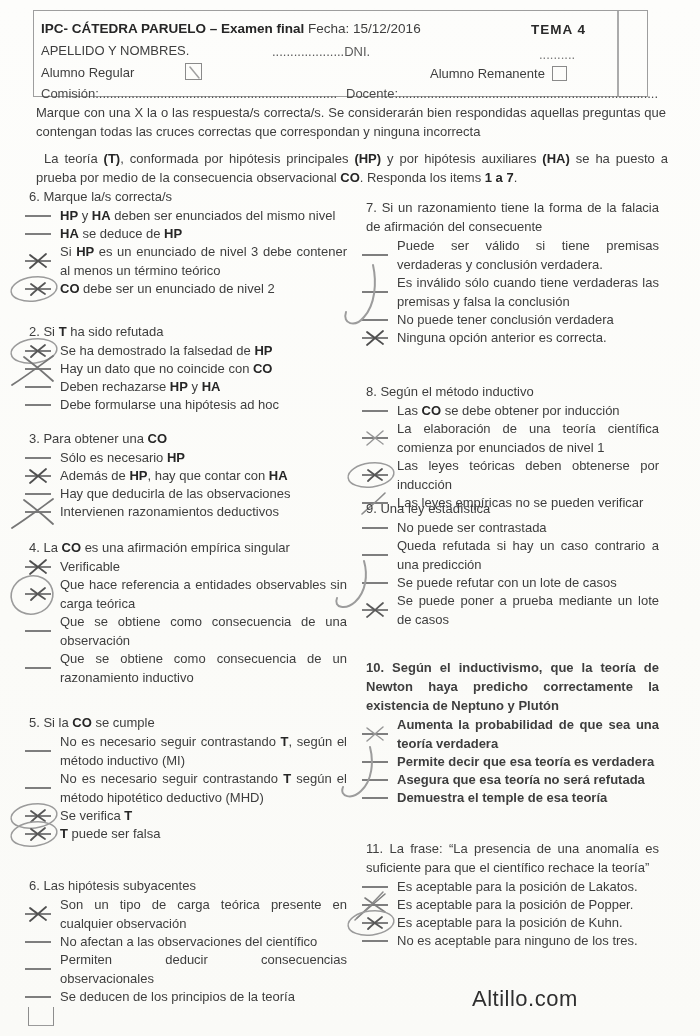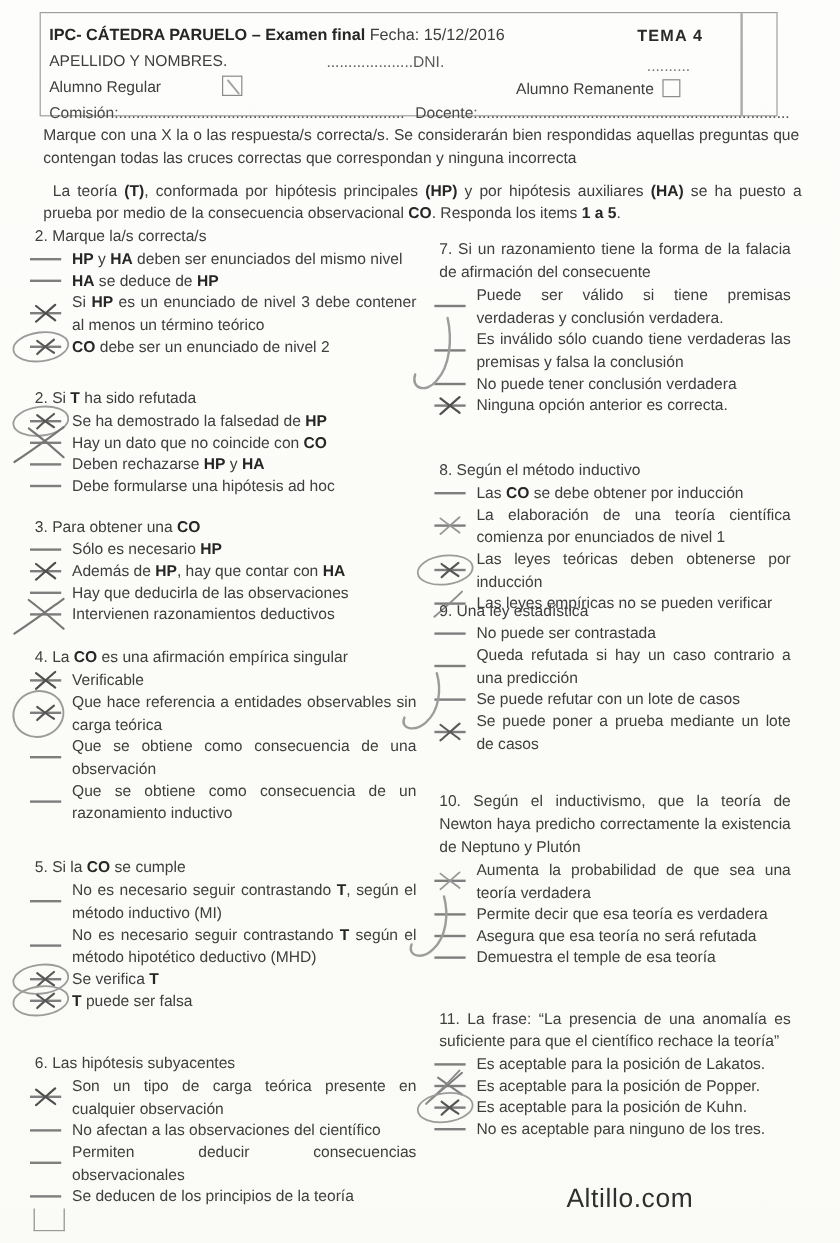--- a/index.html
+++ b/index.html
@@ -45,21 +45,21 @@
   .opt-label.gap{word-spacing:28px;}
   #q1{left:25px; top:187px; width:322px;}
   #q2{left:25px; top:322px; width:322px;}
   #q3{left:25px; top:429px; width:322px;}
   #q4{left:25px; top:538px; width:322px;}
   #q5{left:25px; top:713px; width:322px;}
   #q6{left:25px; top:876px; width:322px;}
   #q7{left:362px; top:198px; width:297px;}
   #q8{left:362px; top:350px; width:297px;margin-top:32px;}
   #q9{left:362px; top:499px; width:297px;}
-  #q10{left:362px; top:658px; width:297px;}
+  #q10{left:362px; top:658px; width:297px;font-weight:bold;}
   #q11{left:362px; top:839px; width:297px;}
   
   .pen{position:absolute; pointer-events:none;}
   .pen svg{overflow:visible; display:block;}
   .partialbox{position:absolute; box-sizing:border-box;
               border-left:1.1px solid #8d8d8d; border-right:1.1px solid #8d8d8d;
               border-bottom:1.1px solid #9a9a9a;}
   .watermark{position:absolute; left:472px; top:984px; font-size:22px; line-height:30px;
              color:#2f2f2f; letter-spacing:0.5px;}
 </style>
@@ -81,25 +81,25 @@
           <path d="M4,3 L13,14" stroke="#a0a0a0" stroke-width="1.5" stroke-linecap="round" fill="none"></path>
         </svg>
       </div>
     <div class="hdr-el hdr-rem-label">Alumno Remanente</div>
     <div class="hcheck hcheck-rem" id="rem-check"></div>
     <div class="hdr-el hdr-l4">Comisión:..................................................................</div>
     <div class="hdr-el hdr-doc">Docente:........................................................................</div>
   </div>
 
   <div class="instructions">Marque con una X la o las respuesta/s correcta/s. Se considerarán bien respondidas aquellas preguntas que contengan todas las cruces correctas que correspondan y ninguna incorrecta</div>
-  <div class="intro">La teoría <b>(T)</b>, conformada por hipótesis principales <b>(HP)</b> y por hipótesis auxiliares <b>(HA)</b> se ha puesto a prueba por medio de la consecuencia observacional <b>CO</b>. Responda  los items <b>1 a 5</b>.</div>
+  <div class="intro">La teoría <b>(T)</b>, conformada por hipótesis principales <b>(HP)</b> y por hipótesis auxiliares <b>(HA)</b> se ha puesto a prueba por medio de la consecuencia observacional <b>CO</b>. Responda  los items <b>1 a 7</b>.</div>
 
   <div id="questions-root">
   <div class="q" id="q1">
-    <div class="q-title">2. Marque la/s correcta/s</div>
+    <div class="q-title">6. Marque la/s correcta/s</div>
     <div class="q-rows">
   <div class="opt-row">
     <span class="checkbox"></span>
     <span class="opt-label"><b>HP</b> y <b>HA</b> deben ser enunciados del mismo nivel</span>
   </div>
 
   <div class="opt-row">
     <span class="checkbox"></span>
     <span class="opt-label"><b>HA</b> se deduce de <b>HP</b></span>
   </div>

